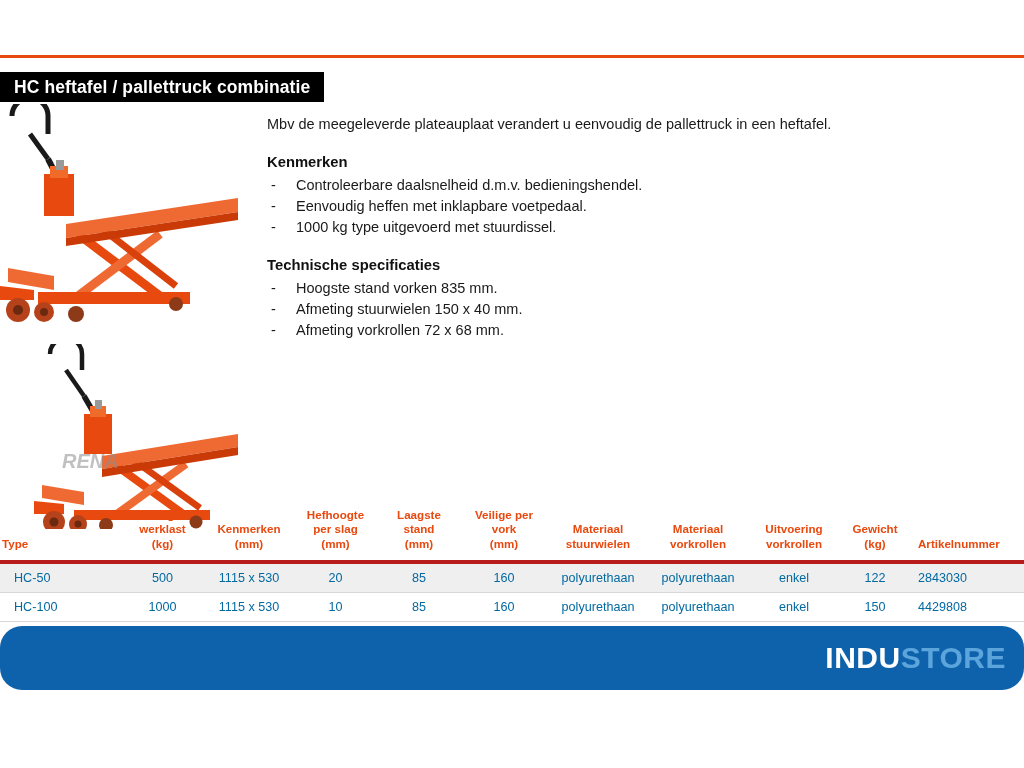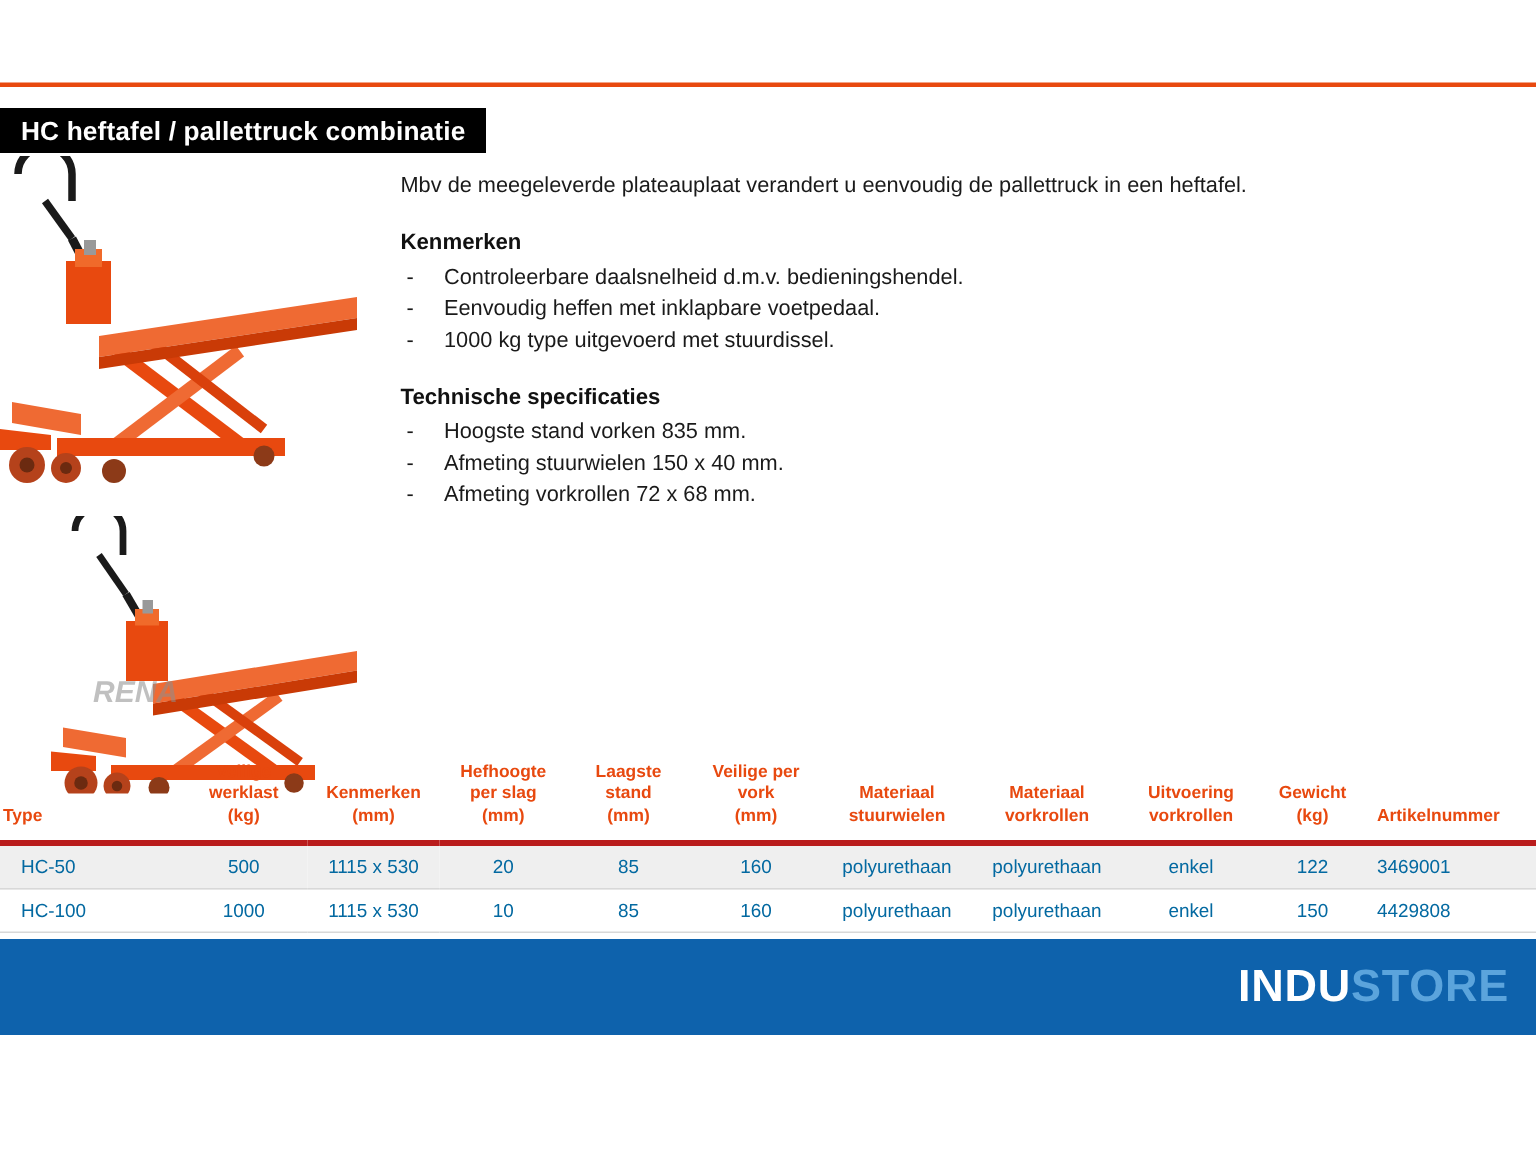--- a/index.html
+++ b/index.html
@@ -127,20 +127,21 @@
   table.spec tbody td.col-art { text-align: left; padding-left: 8px; }
   table.spec tbody tr.alt td { background: #efefef; }
   
   .bottom-bar {
     position: absolute;
     left: 0;
     bottom: 78px;
     width: 1024px;
     height: 64px;
     background: #0e62ac;
+    border-radius: 22px;
   }
   .bottom-bar .logo {
     position: absolute;
     right: 18px;
     top: 50%;
     transform: translateY(-50%);
     font-size: 30px;
     font-weight: bold;
     letter-spacing: 0.5px;
     font-style: italic;
@@ -328,21 +329,21 @@
           <td class="col-type">HC-50</td>
           <td>500</td>
           <td>1115 x 530</td>
           <td>20</td>
           <td>85</td>
           <td>160</td>
           <td>polyurethaan</td>
           <td>polyurethaan</td>
           <td>enkel</td>
           <td>122</td>
-          <td class="col-art">3469001</td>
+          <td class="col-art">2843030</td>
         </tr>
         <tr>
           <td class="col-type">HC-100</td>
           <td>1000</td>
           <td>1115 x 530</td>
           <td>10</td>
           <td>85</td>
           <td>160</td>
           <td>polyurethaan</td>
           <td>polyurethaan</td>

